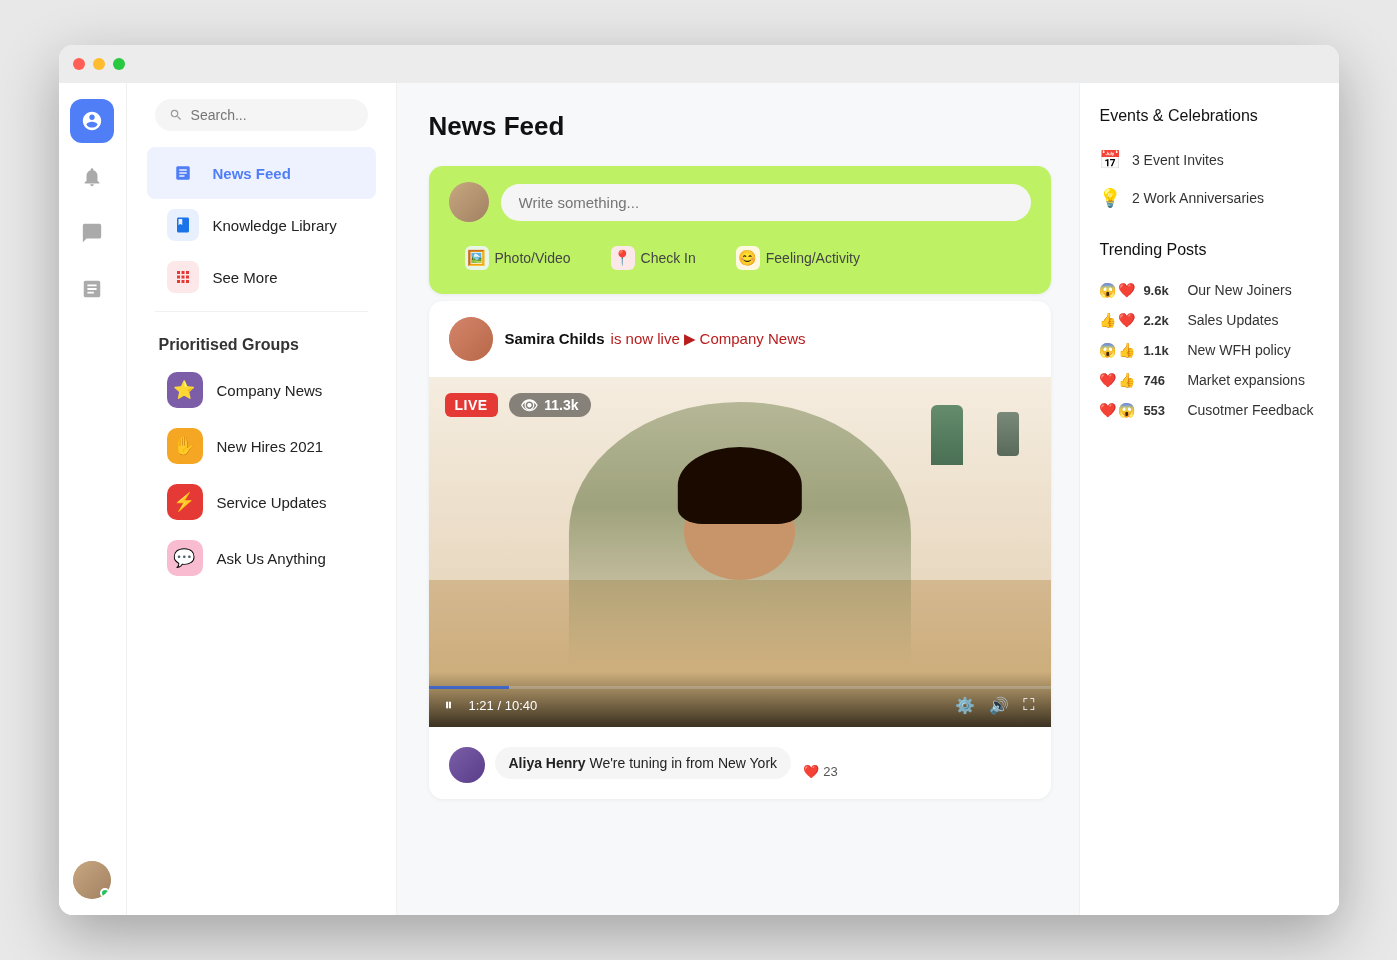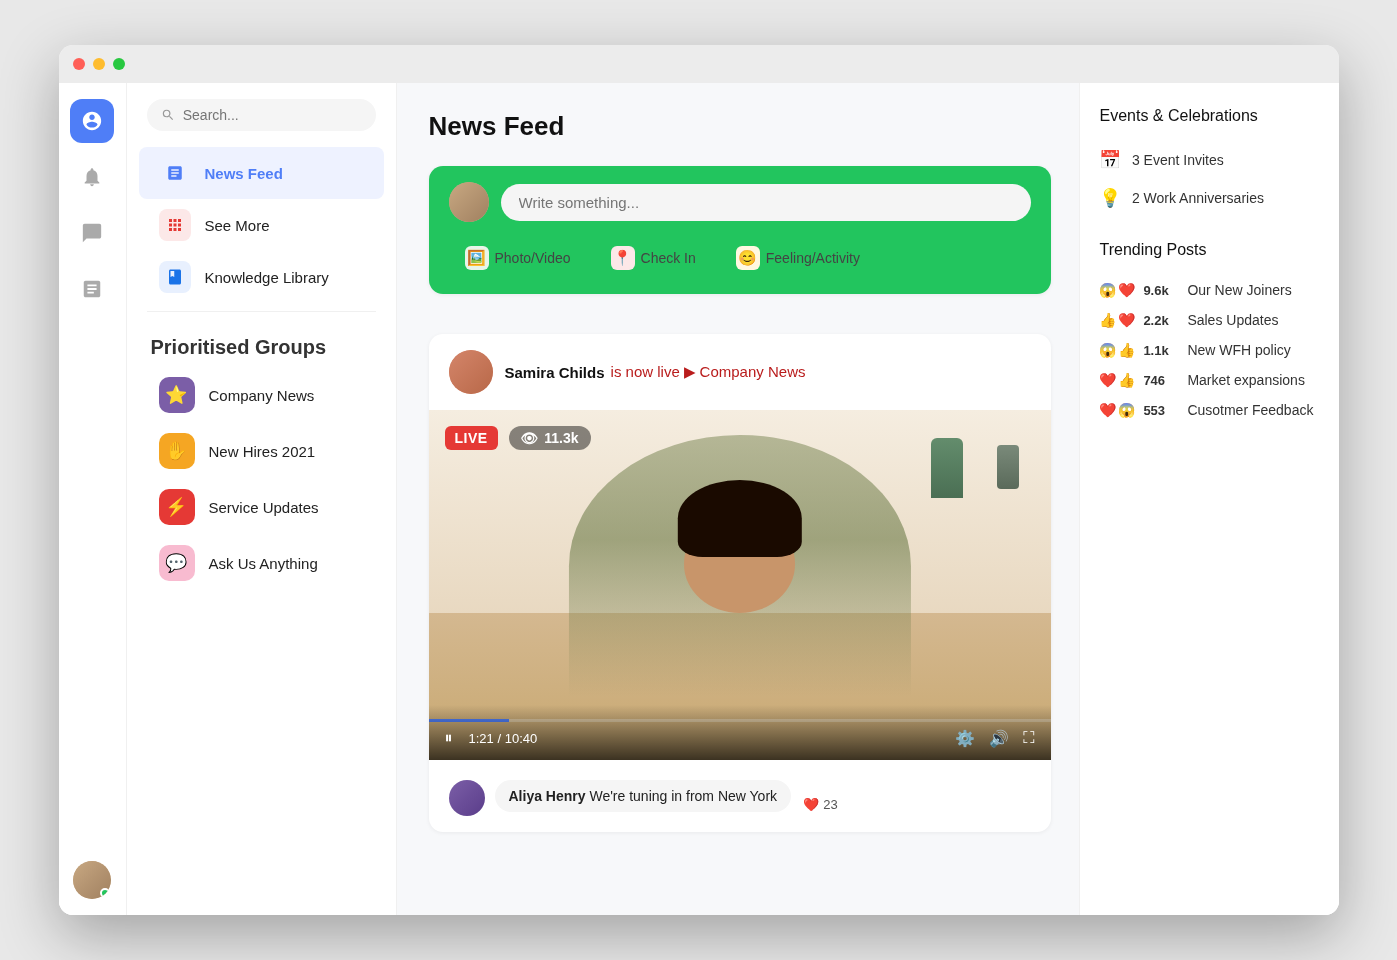--- a/index.html
+++ b/index.html
@@ -92,21 +92,21 @@
       bottom: 1px; right: 1px;
       border: 2px solid #fff;
     }
     
     .nav-sidebar {
       width: 270px;
       background: #fff;
       border-right: 1px solid #f0f0f0;
       display: flex;
       flex-direction: column;
-      padding: 16px 4px;
+      padding: 16px 12px;
       overflow-y: auto;
     }
     .search-bar {
       margin: 0 16px 16px;
       display: flex;
       align-items: center;
       background: #f5f5f5;
       border-radius: 20px;
       padding: 8px 14px;
       gap: 8px;
@@ -138,21 +138,21 @@
       font-size: 16px;
       flex-shrink: 0;
     }
     .nav-item-label {
       font-size: 15px;
       font-weight: 500;
       color: #222;
     }
     .nav-item.active .nav-item-label { color: #4f7ef7; font-weight: 700; }
     .section-header {
-      font-size: 20px;
+      font-size: 16px;
       font-weight: 700;
       color: #333;
       padding: 16px 20px 8px;
     }
     .group-icon {
       width: 36px; height: 36px;
       border-radius: 10px;
       display: flex;
       align-items: center;
       justify-content: center;
@@ -166,24 +166,24 @@
       overflow-y: auto;
       padding: 28px 28px 28px 32px;
     }
     .page-title {
       font-size: 26px;
       font-weight: 700;
       color: #111;
       margin-bottom: 24px;
     }
     .compose-box {
-      background: #22c55e;
+      background: #bef264;
       border-radius: 14px;
       padding: 16px 20px;
-      margin-bottom: 40px;
+      margin-bottom: 7px;
       box-shadow: 0 1px 4px rgba(0,0,0,0.06);
     }
     .compose-top {
       display: flex;
       align-items: center;
       gap: 12px;
       margin-bottom: 16px;
     }
     .compose-avatar {
       width: 40px; height: 40px;
@@ -249,21 +249,20 @@
       display: flex;
       flex-direction: column;
     }
     .post-author {
       font-size: 15px;
       font-weight: 600;
       color: #111;
     }
     .post-author-live {
       display: flex;
-      align-items: center;
       gap: 6px;
       font-size: 15px;
       color: #333;
     }
     .live-to {
       color: #b91c1c;
       font-weight: 400;
     }
     
     .video-container {
@@ -542,35 +541,35 @@
       <div class="nav-item active">
         <div class="nav-item-icon" style="background:#eef2ff;">
           <svg width="18" height="18" viewBox="0 0 24 24" fill="#4f7ef7">
             <path d="M19 3H5c-1.1 0-2 .9-2 2v14c0 1.1.9 2 2 2h14c1.1 0 2-.9 2-2V5c0-1.1-.9-2-2-2zm-5 14H7v-2h7v2zm3-4H7v-2h10v2zm0-4H7V7h10v2z"></path>
           </svg>
         </div>
         <span class="nav-item-label">News Feed</span>
       </div>
 
       <div class="nav-item">
+        <div class="nav-item-icon" style="background:#e8f0fe;">
+          <svg width="18" height="18" viewBox="0 0 24 24" fill="#1a73e8">
+            <path d="M18 2H6c-1.1 0-2 .9-2 2v16c0 1.1.9 2 2 2h12c1.1 0 2-.9 2-2V4c0-1.1-.9-2-2-2zM6 4h5v8l-2.5-1.5L6 12V4z"></path>
+          </svg>
+        </div>
+        <span class="nav-item-label">Knowledge Library</span>
+      </div>
+
+      <div class="nav-item">
         <div class="nav-item-icon" style="background:#fce8e8;">
           <svg width="18" height="18" viewBox="0 0 24 24" fill="#e53935">
             <path d="M4 8h4V4H4v4zm6 12h4v-4h-4v4zm-6 0h4v-4H4v4zm0-6h4v-4H4v4zm6 0h4v-4h-4v4zm6-10v4h4V4h-4zm-6 4h4V4h-4v4zm6 6h4v-4h-4v4zm0 6h4v-4h-4v4z"></path>
           </svg>
         </div>
         <span class="nav-item-label">See More</span>
-      </div>
-
-      <div class="nav-item">
-        <div class="nav-item-icon" style="background:#e8f0fe;">
-          <svg width="18" height="18" viewBox="0 0 24 24" fill="#1a73e8">
-            <path d="M18 2H6c-1.1 0-2 .9-2 2v16c0 1.1.9 2 2 2h12c1.1 0 2-.9 2-2V4c0-1.1-.9-2-2-2zM6 4h5v8l-2.5-1.5L6 12V4z"></path>
-          </svg>
-        </div>
-        <span class="nav-item-label">Knowledge Library</span>
       </div>
 
       <div class="separator"></div>
 
       <div class="section-header">Prioritised Groups</div>
 
       <div class="nav-item">
         <div class="group-icon" style="background:#7B5EA7;">
           <span>⭐</span>
         </div>

